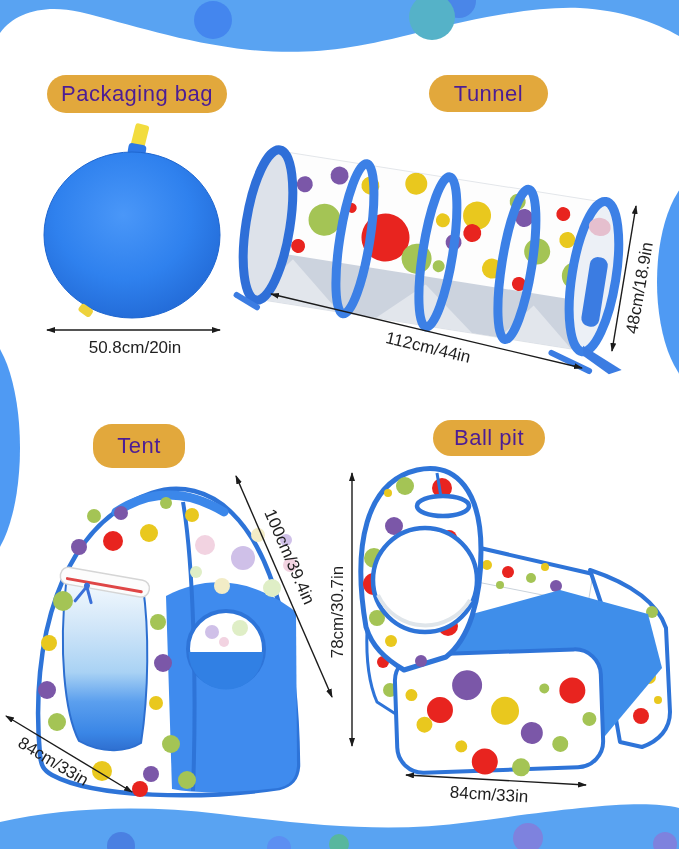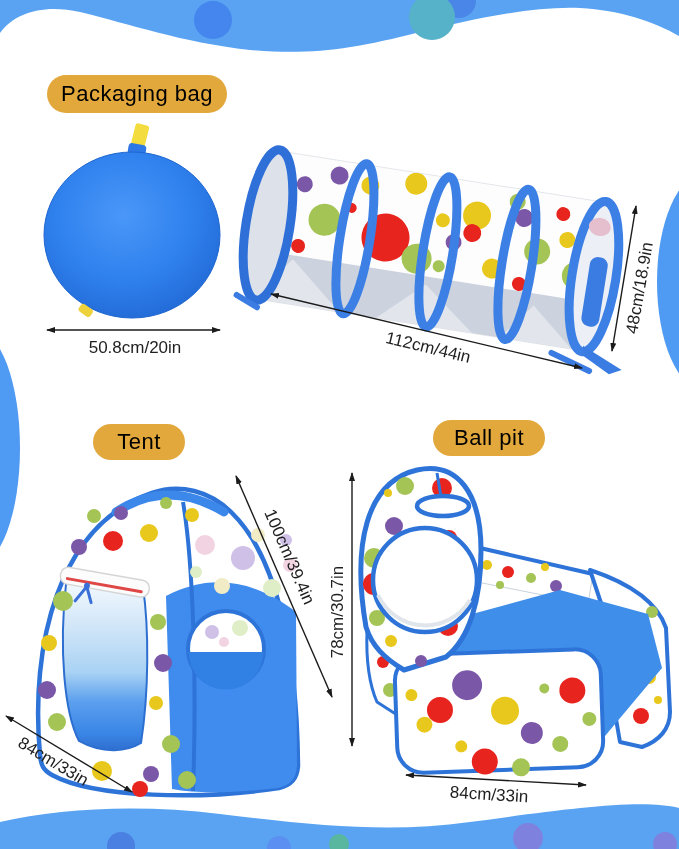--- a/index.html
+++ b/index.html
@@ -4,21 +4,21 @@
 <style>
   html,body{margin:0;padding:0;background:#dfeefc;}
   #stage{
     position:relative;width:679px;height:849px;overflow:hidden;
     background:#59a3f2;
     font-family:"Liberation Sans", sans-serif;
   }
   #art{position:absolute;left:0;top:0;}
   .pill{
     position:absolute;display:flex;align-items:center;justify-content:center;
-    background:#e2a83c;color:#000000;border-radius:19px;
+    background:#e2a83c;color:#4c1d95;border-radius:19px;
     font-size:22px;letter-spacing:.5px;white-space:nowrap;
   }
   .dim{
     position:absolute;font-size:17px;color:#1f1f1f;white-space:nowrap;
     transform-origin:center;
   }
 </style>
 </head>
 <body>
 
@@ -261,21 +261,22 @@
     <path d="M271,294 L582,368" marker-start="url(#arwS)" marker-end="url(#arwE)"></path>
     <path d="M636,206 L612,351" marker-start="url(#arwS)" marker-end="url(#arwE)"></path>
     <path d="M236,476 L332,697" marker-start="url(#arwS)" marker-end="url(#arwE)"></path>
     <path d="M6,716 L132,792" marker-start="url(#arwS)" marker-end="url(#arwE)"></path>
     <path d="M352,473 L352,746" marker-start="url(#arwS)" marker-end="url(#arwE)"></path>
     <path d="M406,775 L586,785" marker-start="url(#arwS)" marker-end="url(#arwE)"></path>
   </g>
 </svg>
 
 <div class="pill" style="left:47px;top:75px;width:180px;height:38px;">Packaging bag</div>
-<div class="pill" style="left:93px;top:424px;width:92px;height:36px;">Tent</div>
+<div class="pill" style="left:429px;top:75px;width:119px;height:37px;">Tunnel</div>
+<div class="pill" style="left:93px;top:424px;width:92px;height:44px;">Tent</div>
 <div class="pill" style="left:433px;top:420px;width:112px;height:36px;text-align:center;">Ball pit</div>
 
 <div class="dim" style="left:135px;top:348px;transform:translate(-50%,-50%);">50.8cm/20in</div>
 <div class="dim" style="left:428px;top:348px;transform:translate(-50%,-50%) rotate(13.5deg);">112cm/44in</div>
 <div class="dim" style="left:640px;top:288px;transform:translate(-50%,-50%) rotate(-80deg);">48cm/18.9in</div>
 <div class="dim" style="left:289px;top:557px;transform:translate(-50%,-50%) rotate(66.5deg);">100cm/39.4in</div>
 <div class="dim" style="left:53px;top:762px;transform:translate(-50%,-50%) rotate(31deg);">84cm/33in</div>
 <div class="dim" style="left:338px;top:612px;transform:translate(-50%,-50%) rotate(-90deg);">78cm/30.7in</div>
 <div class="dim" style="left:489px;top:795px;transform:translate(-50%,-50%) rotate(3.5deg);">84cm/33in</div>
 

